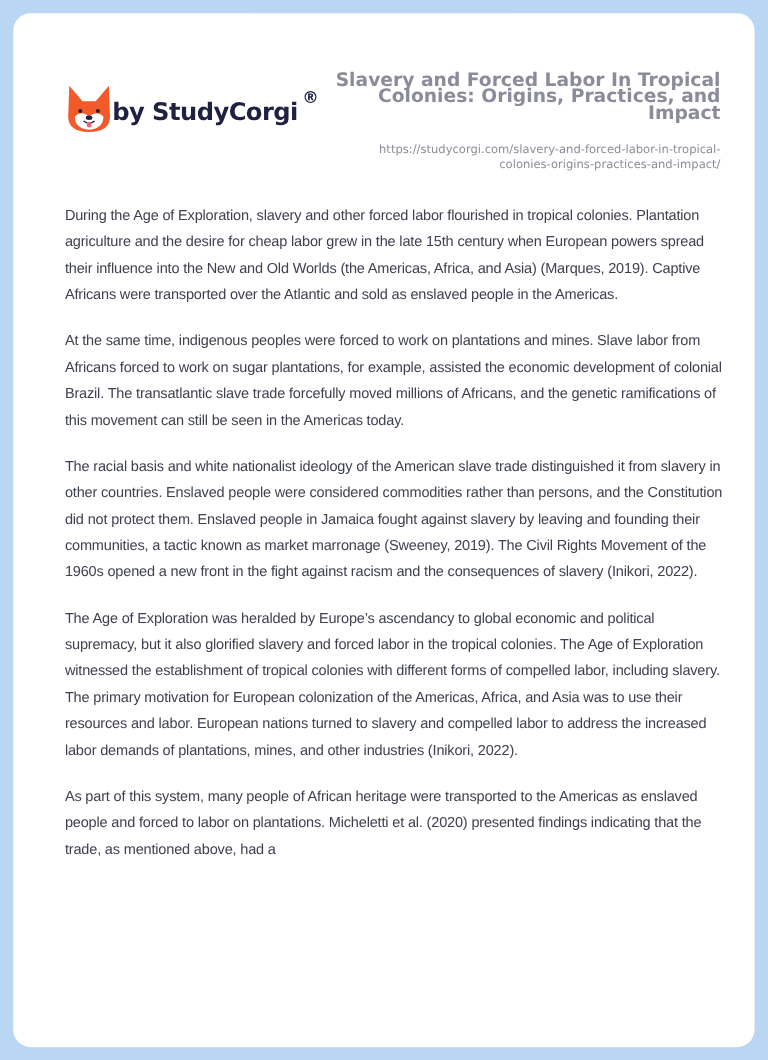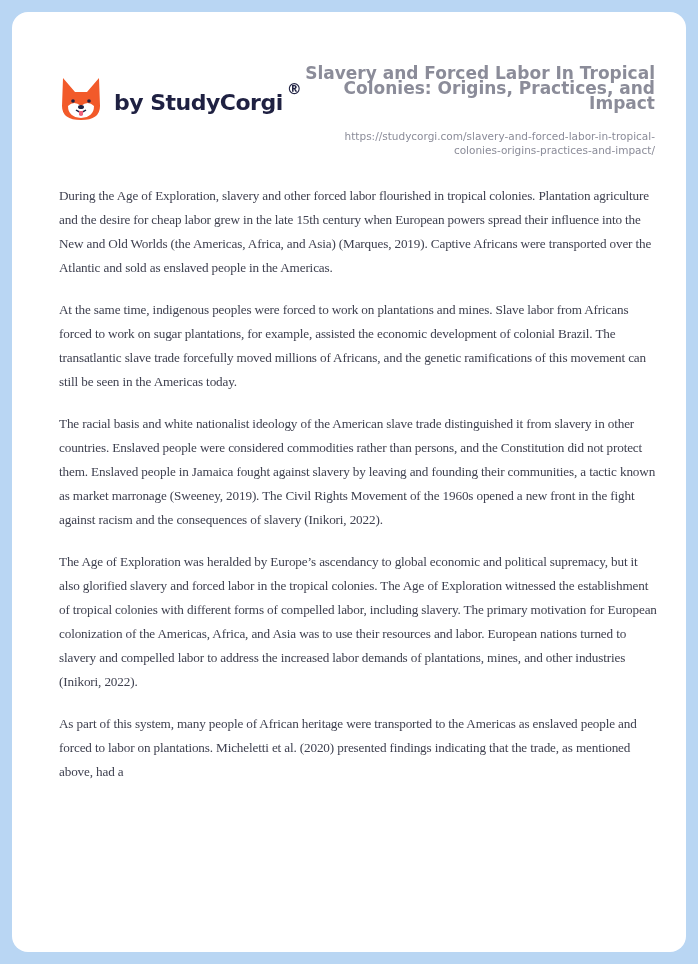--- a/index.html
+++ b/index.html
@@ -11,21 +11,21 @@
   .card {
     position: absolute; left: 12px; top: 12px;
     width: 674px; height: 940px;
     background: #ffffff; border-radius: 16px;
     overflow: hidden;
   }
   .header { position: absolute; left: 0; top: 0; width: 674px; height: 140px; }
   .logo { position: absolute; left: 48px; top: 64px; display: flex; align-items: center; }
   .logo svg { width: 42px; height: 46px; }
   .brand {
-    margin-left: 12px; margin-top: 6px;
+    margin-left: 0; margin-top: 6px;
     font-family: "DejaVu Sans", sans-serif; font-weight: bold;
     font-size: 22px; color: #1f2142; letter-spacing: -0.5px;
   }
   .reg {
     font-family: "DejaVu Sans", sans-serif; font-size: 15px;
     color: #1f2142; position: relative; top: -10px; margin-left: 4px; font-weight: bold;
   }
   .meta {
     position: absolute; right: 31px; top: 54px; width: 350px; text-align: right;
   }
@@ -37,21 +37,21 @@
     font-family: "DejaVu Sans", sans-serif;
     font-size: 10.5px; line-height: 14px; color: #8b8c99; margin-top: 18px;
   }
   .content { position: absolute; left: 47px; top: 162px; width: 600px; }
   h2 {
     margin: 0; font-family: "DejaVu Sans", sans-serif; font-weight: bold;
     font-size: 17.5px; color: #2a2c45; line-height: 28px; letter-spacing: -0.3px;
   }
   p {
     margin: 10px 0 18px 0;
-    font-family: Liberation Serif, serif;
+    font-family: Liberation Sans, sans-serif;
     font-size: 13.2px; line-height: 24px; color: #3f4150;
     letter-spacing: -0.15px;
   }
 </style>
 </head>
 <body>
 
 <div class="card">
   <div class="header">
     <div class="logo">

